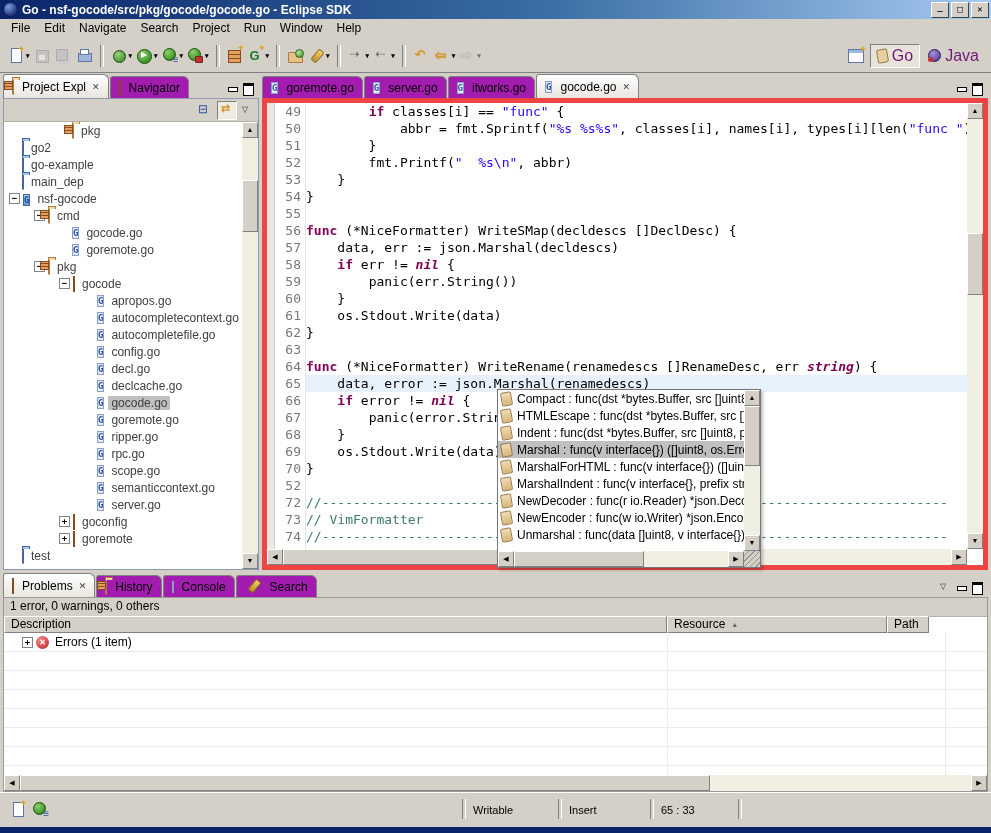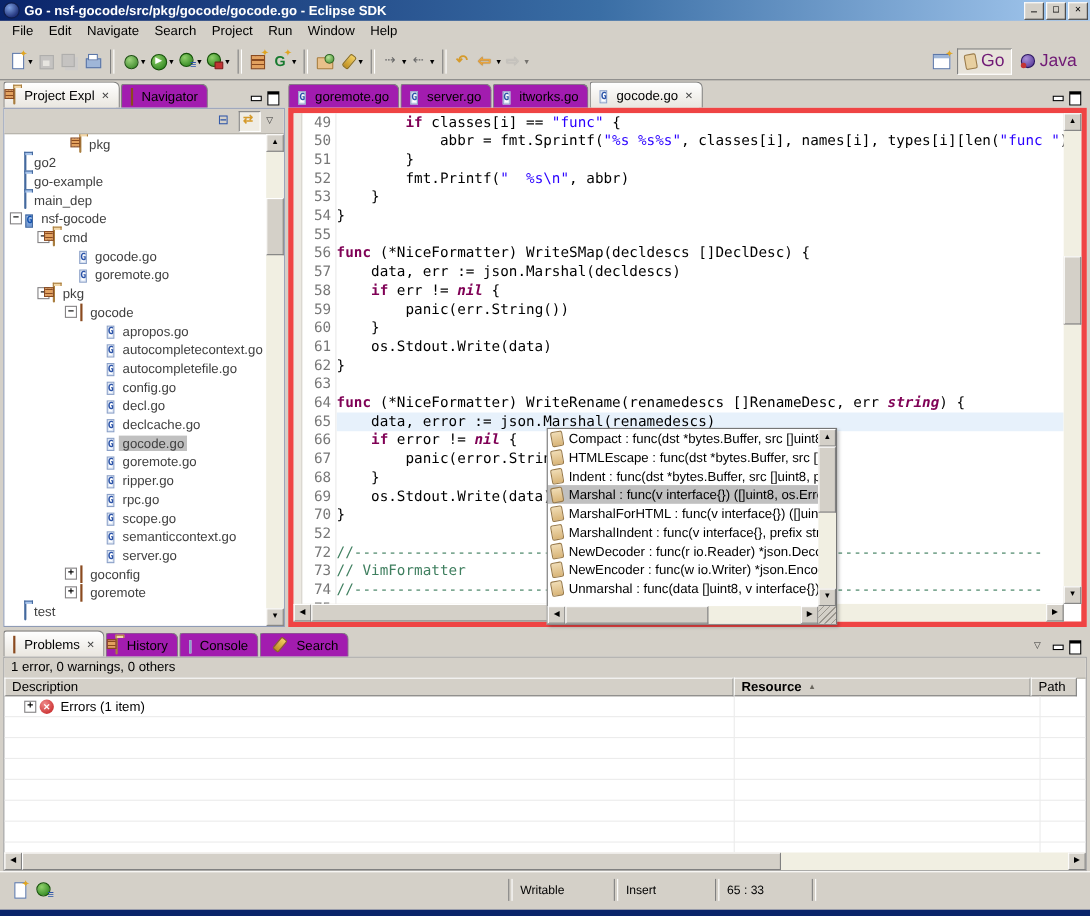--- a/index.html
+++ b/index.html
@@ -619,21 +619,21 @@
           <span class="pb pb-min"></span>
           <span class="pb pb-max"></span>
         </span>
       </div>
     <div class="pr-body">
       <div class="pr-summary">1 error, 0 warnings, 0 others</div>
       <div class="pr-header" id="pr-header">
           <div class="hcell" style="width: 663px;">
             <span>Description</span>
           </div>
-          <div class="hcell" style="width: 270px; font-weight: bold;">
+          <div class="hcell" style="width: 220px;">
             <span>Resource</span>
             <span class="sortup">▲</span>
           </div>
           <div class="hcell" style="width: 42px;">
             <span>Path</span>
           </div>
         </div>
       <div class="pr-rows" id="pr-rows">
           <div class="prow">
             <span style="width: 18px; flex: 0 0 auto;"></span>

